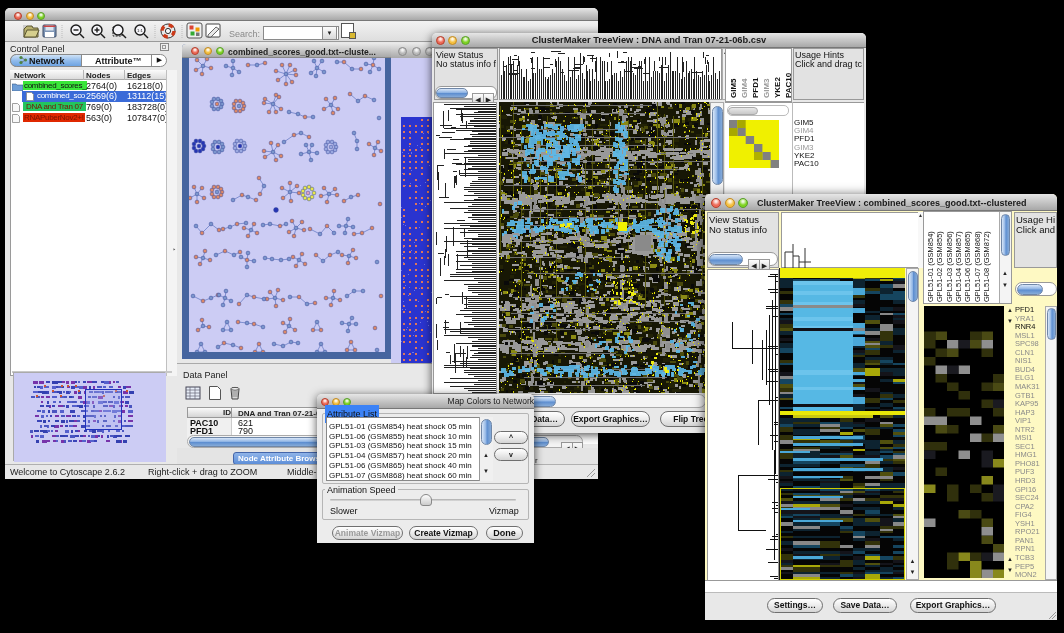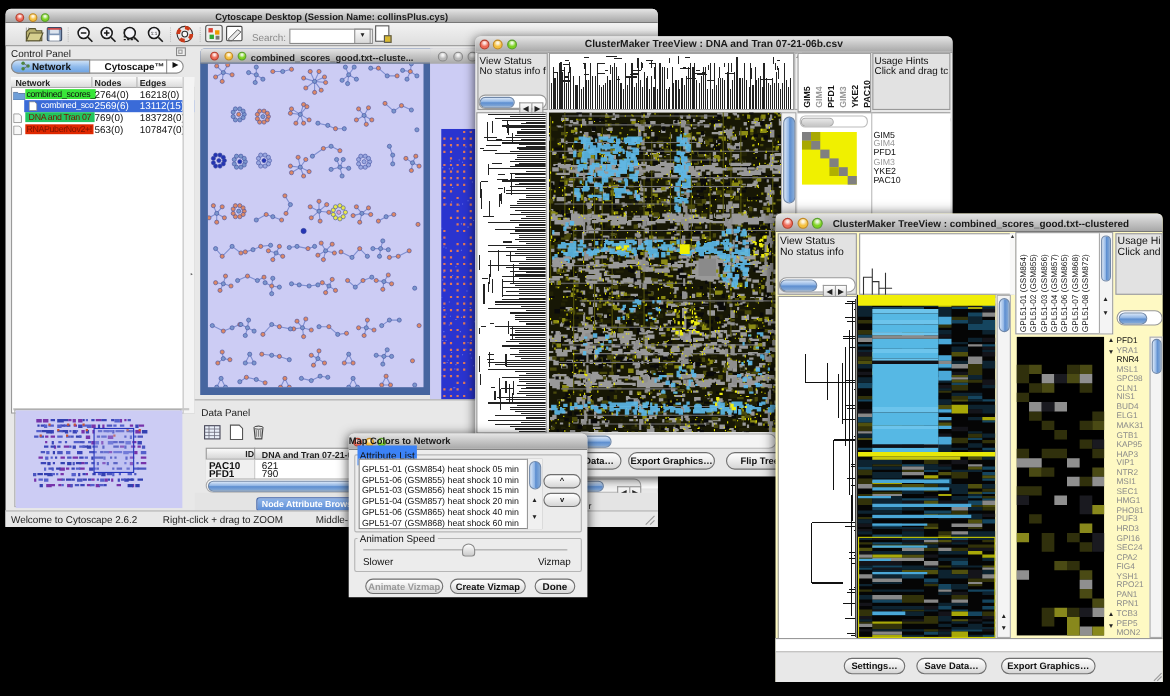--- a/index.html
+++ b/index.html
@@ -1,18 +1,17 @@
 <!DOCTYPE html>
 <html><head><meta charset="utf-8"><style>*{margin:0;padding:0;box-sizing:border-box}body{width:1064px;height:633px;background:#000;overflow:hidden;position:relative;font-family:"Liberation Sans",sans-serif;-webkit-font-smoothing:antialiased}.ab{position:absolute}.pill{background:linear-gradient(#ffffff,#f0f0f0 40%,#d5d5d5);border:1.5px solid #6f6f6f;border-radius:10px;text-align:center;font-weight:bold;color:#111;white-space:nowrap;overflow:hidden}</style></head><body>
 <div class="ab" style="left:5px;top:8px;width:593px;height:471px;background:#e8e8e8;border-radius:5px 5px 0 0;box-shadow:0 2px 10px rgba(0,0,0,.7)">
     <div style="position:absolute;left:0px;top:0px;width:593px;height:13px;background:linear-gradient(#e6e6e6,#c9c9c9 45%,#a8a8a8);border-radius:5px 5px 0 0;border-bottom:1px solid #777;"></div>
     <div style="position:absolute;left:9.0px;top:3.5px;width:8px;height:8px;border-radius:50%;background:radial-gradient(circle at 50% 30%,rgba(255,255,255,.85) 0 12%,rgba(255,255,255,0) 55%),#ee6a57;border:1px solid #b3412f;box-sizing:border-box"></div>
     <div style="position:absolute;left:20.6px;top:3.5px;width:8px;height:8px;border-radius:50%;background:radial-gradient(circle at 50% 30%,rgba(255,255,255,.85) 0 12%,rgba(255,255,255,0) 55%),#f5c03f;border:1px solid #c08a28;box-sizing:border-box"></div>
     <div style="position:absolute;left:32.2px;top:3.5px;width:8px;height:8px;border-radius:50%;background:radial-gradient(circle at 50% 30%,rgba(255,255,255,.85) 0 12%,rgba(255,255,255,0) 55%),#7ed321;border:1px solid #5a9e2f;box-sizing:border-box"></div>
-    <div style="position:absolute;left:0px;top:1.5px;white-space:nowrap;width:593px;text-align:center;font-size:8.5px;font-weight:bold;color:#1a1a1a">Cytoscape Desktop (Session Name: collinsPlus.cys)</div>
     <div style="position:absolute;left:0px;top:13px;width:593px;height:21px;background:linear-gradient(#f2f2f2,#dedede);border-bottom:1px solid #9a9a9a;"></div>
     <div style="position:absolute;left:5px;top:13px;width:360px;height:21px;"><svg width="360" height="21" xmlns="http://www.w3.org/2000/svg">
 <line x1="14" y1="4" x2="14" y2="17" stroke="#aaa"></line>
         <line x1="16" y1="4" x2="16" y2="17" stroke="#aaa"></line>
 <g transform="translate(12,0)">
           <path d="M2 8l3-3h5l1 2h5v9H2z" fill="#b9b270" stroke="#5a5530"></path>
           <path d="M2 16l3-7h12l-3 7z" fill="#d6cf8e" stroke="#5a5530"></path>
         </g>
 <g transform="translate(31,0)">
           <rect x="2" y="4" width="13" height="12" rx="1" fill="#7e95b5" stroke="#3a4a66"></rect>
@@ -73,21 +72,21 @@
     </div>
     <div style="position:absolute;left:5px;top:45.5px;width:157px;height:13px;background:#fff;border:1px solid #8a8a8a;border-radius:7px;overflow:hidden"></div>
     <div style="position:absolute;left:5px;top:45.5px;width:72px;height:13px;background:linear-gradient(#cfe2f6,#92bcec 50%,#6da3e2);border:1px solid #8a8a8a;border-radius:7px 0 0 7px;"></div>
     <div style="position:absolute;left:24px;top:47.5px;white-space:nowrap;font-size:9px;font-weight:bold;color:#111">Network</div>
     <svg style="position:absolute;left:13px;top:47px" width="10" height="10" xmlns="http://www.w3.org/2000/svg">
       <circle cx="3" cy="2.5" r="1.6" fill="#4a8a3a"></circle>
       <circle cx="3" cy="7.5" r="1.6" fill="#4a8a3a"></circle>
       <circle cx="7.5" cy="5" r="1.6" fill="#4a8a3a"></circle>
       <path d="M3 2.5L7.5 5L3 7.5" stroke="#666" fill="none" stroke-width=".7"></path>
     </svg>
-    <div style="position:absolute;left:90px;top:47.5px;white-space:nowrap;font-size:9px;font-weight:bold;color:#111">Cytoscape™</div>
+    <div style="position:absolute;left:90px;top:47.5px;white-space:nowrap;font-size:9px;font-weight:bold;color:#111">Attribute™</div>
     <div style="position:absolute;left:146px;top:45.5px;width:16px;height:13px;border-left:1px solid #8a8a8a;font-size:7px;text-align:center;line-height:12px;color:#111">▶</div>
     <div style="position:absolute;left:5px;top:62px;width:167px;height:306px;background:#fff;border:1px solid #9a9a9a;border-top:1px solid #9a9a9a"></div>
     <div style="position:absolute;left:5px;top:62px;width:167px;height:9.5px;background:linear-gradient(#fbfbfb,#dcdcdc);border-bottom:1px solid #aaa"></div>
     <div style="position:absolute;left:9px;top:62.5px;white-space:nowrap;font-size:8px;font-weight:bold;color:#222">Network</div>
     <div style="position:absolute;left:81px;top:62.5px;white-space:nowrap;font-size:8px;font-weight:bold;color:#222">Nodes</div>
     <div style="position:absolute;left:122px;top:62.5px;white-space:nowrap;font-size:8px;font-weight:bold;color:#222">Edges</div>
     <div style="position:absolute;left:78px;top:62px;width:1px;height:9.5px;background:#b5b5b5"></div>
     <div style="position:absolute;left:119px;top:62px;width:1px;height:9.5px;background:#b5b5b5"></div>
     <svg style="position:absolute;left:7px;top:74.5px" width="11" height="8" xmlns="http://www.w3.org/2000/svg">
       <path d="M0 1h4l1 1h6v6H0z" fill="#6f9fd8" stroke="#3a5a88" stroke-width=".6"></path>
@@ -757,21 +756,21 @@
     </div>
     <svg style="position:absolute;left:343px;top:417px" width="9" height="9" xmlns="http://www.w3.org/2000/svg">
       <path d="M8 1L1 8M8 4L4 8" stroke="#999"></path>
     </svg>
   </div>
 <div class="ab" style="left:317px;top:394px;width:217px;height:149px;background:#ececec;border-radius:5px 5px 0 0;box-shadow:0 2px 10px rgba(0,0,0,.7)">
     <div style="position:absolute;left:0px;top:0px;width:217px;height:15px;background:linear-gradient(#e6e6e6,#c9c9c9 45%,#a8a8a8);border-radius:5px 5px 0 0;border-bottom:1px solid #777;"></div>
     <div style="position:absolute;left:4px;top:3.5px;width:8px;height:8px;border-radius:50%;background:radial-gradient(circle at 50% 30%,rgba(255,255,255,.85) 0 12%,rgba(255,255,255,0) 55%),#ee6a57;border:1px solid #b3412f;box-sizing:border-box"></div>
     <div style="position:absolute;left:15px;top:3.5px;width:8px;height:8px;border-radius:50%;background:radial-gradient(circle at 50% 30%,rgba(255,255,255,.85) 0 12%,rgba(255,255,255,0) 55%),#f5c03f;border:1px solid #c08a28;box-sizing:border-box"></div>
     <div style="position:absolute;left:26px;top:3.5px;width:8px;height:8px;border-radius:50%;background:radial-gradient(circle at 50% 30%,rgba(255,255,255,.85) 0 12%,rgba(255,255,255,0) 55%),#7ed321;border:1px solid #5a9e2f;box-sizing:border-box"></div>
-    <div style="position:absolute;left:0px;top:2px;white-space:nowrap;width:217px;text-align:left;font-size:8.5px;font-weight:bold;color:#1a1a1a">Map Colors to Network</div>
+    <div style="position:absolute;left:0px;top:2px;white-space:nowrap;width:217px;text-align:right;font-size:8.5px;font-weight:normal;color:#1a1a1a">Map Colors to Network</div>
     <div style="position:absolute;left:5px;top:19px;width:207px;height:71px;border:1px solid #b5b5b5;border-radius:2px"></div>
     <div style="position:absolute;left:8px;top:14.5px;white-space:nowrap;font-size:9px;color:#111"><span style="background:#3b82f6;padding:4px 2px">Attribute List</span></div>
     <div style="position:absolute;left:9px;top:23px;width:167px;height:64px;background:#fff;border:1px solid #888"></div>
     <div style="position:absolute;left:12px;top:28.0px;white-space:nowrap;font-size:8px;color:#111">GPL51-01 (GSM854) heat shock 05 min</div>
     <div style="position:absolute;left:12px;top:37.7px;white-space:nowrap;font-size:8px;color:#111">GPL51-06 (GSM855) heat shock 10 min</div>
     <div style="position:absolute;left:12px;top:47.4px;white-space:nowrap;font-size:8px;color:#111">GPL51-03 (GSM856) heat shock 15 min</div>
     <div style="position:absolute;left:12px;top:57.099999999999994px;white-space:nowrap;font-size:8px;color:#111">GPL51-04 (GSM857) heat shock 20 min</div>
     <div style="position:absolute;left:12px;top:66.8px;white-space:nowrap;font-size:8px;color:#111">GPL51-06 (GSM865) heat shock 40 min</div>
     <div style="position:absolute;left:12px;top:76.5px;white-space:nowrap;font-size:8px;color:#111">GPL51-07 (GSM868) heat shock 60 min</div>
     <div style="position:absolute;left:162px;top:23px;width:14px;height:64px;background:#f0f0f0;border-left:1px solid #999"></div>

